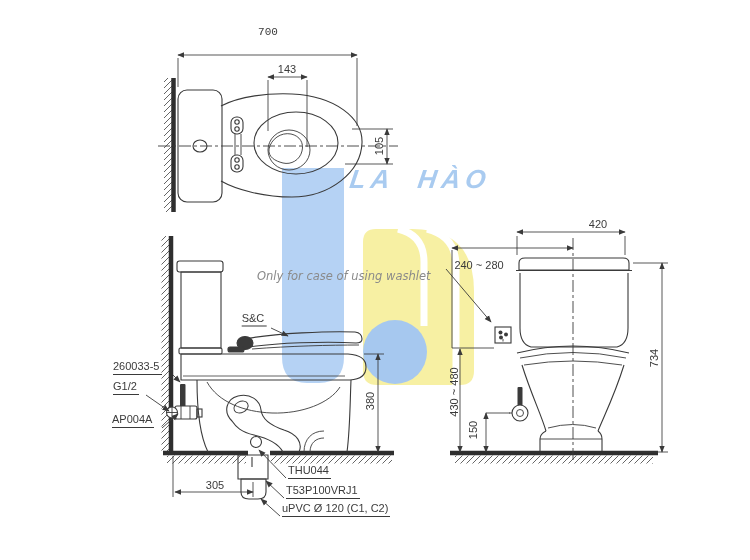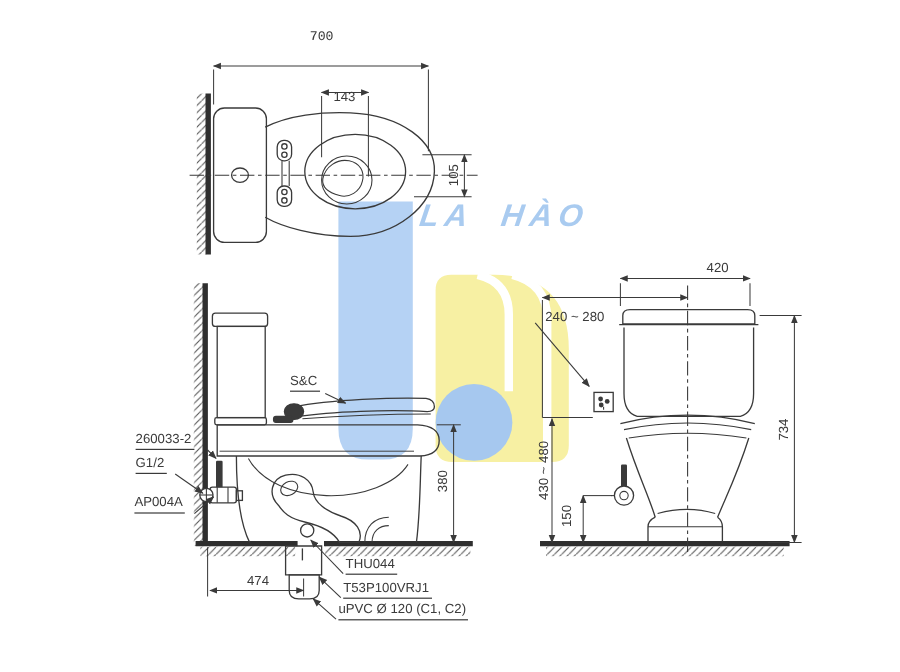--- a/index.html
+++ b/index.html
@@ -192,31 +192,32 @@
         <line x1="662" y1="263" x2="662" y2="452" marker-start="url(#arr)" marker-end="url(#arr)"></line>
         <line x1="460" y1="349" x2="460" y2="452" marker-start="url(#arr)" marker-end="url(#arr)"></line>
         <line x1="486" y1="413" x2="510" y2="413"></line>
         <line x1="486" y1="413" x2="486" y2="452" marker-start="url(#arr)" marker-end="url(#arr)"></line>
       </g>
     </g>
   </svg>
 
   <div class="brand" style="color: rgb(169, 203, 240);">LA HÀO</div>
 
+  <div class="lbl note-en" style="left: 257px; top: 270px; color: rgb(138, 138, 138);">Only for case of using washlet</div>
 
   <div class="lbl c" style="left:268px;top:32px;font-family:Liberation Mono, monospace;">700</div>
-  <div class="lbl c" style="left:287px;top:69px;margin-top:13px;">143</div>
+  <div class="lbl c" style="left:287px;top:69px;">143</div>
   <div class="lbl rot" style="left:379px;top:146px;">105</div>
 
   <div class="lbl c ul" style="left:254px;top:319px;">S&amp;C</div>
-  <div class="lbl ul" style="left:113px;top:360px;">260033-2</div>
+  <div class="lbl ul" style="left:113px;top:360px;">260033-5</div>
   <div class="lbl ul" style="left:113px;top:380px;">G1/2</div>
   <div class="lbl ul" style="left:112px;top:413px;">AP004A</div>
   <div class="lbl rot" style="left:370px;top:401px;">380</div>
-  <div class="lbl c" style="left:215px;top:485px;">474</div>
+  <div class="lbl c" style="left:215px;top:485px;">305</div>
   <div class="lbl ul" style="left:288px;top:464px;">THU044</div>
   <div class="lbl ul" style="left:286px;top:484px;">T53P100VRJ1</div>
   <div class="lbl ul" style="left:282px;top:502px;">uPVC Ø 120 (C1, C2)</div>
 
   <div class="lbl c" style="left:598px;top:224px;">420</div>
   <div class="lbl c" style="left:479px;top:241px;margin-top:24px;">240 ~ 280</div>
   <div class="lbl rot" style="left:654px;top:358px;">734</div>
   <div class="lbl rot" style="left:454px;top:392px;">430 ~ 480</div>
   <div class="lbl rot" style="left:473px;top:430px;">150</div>
 

